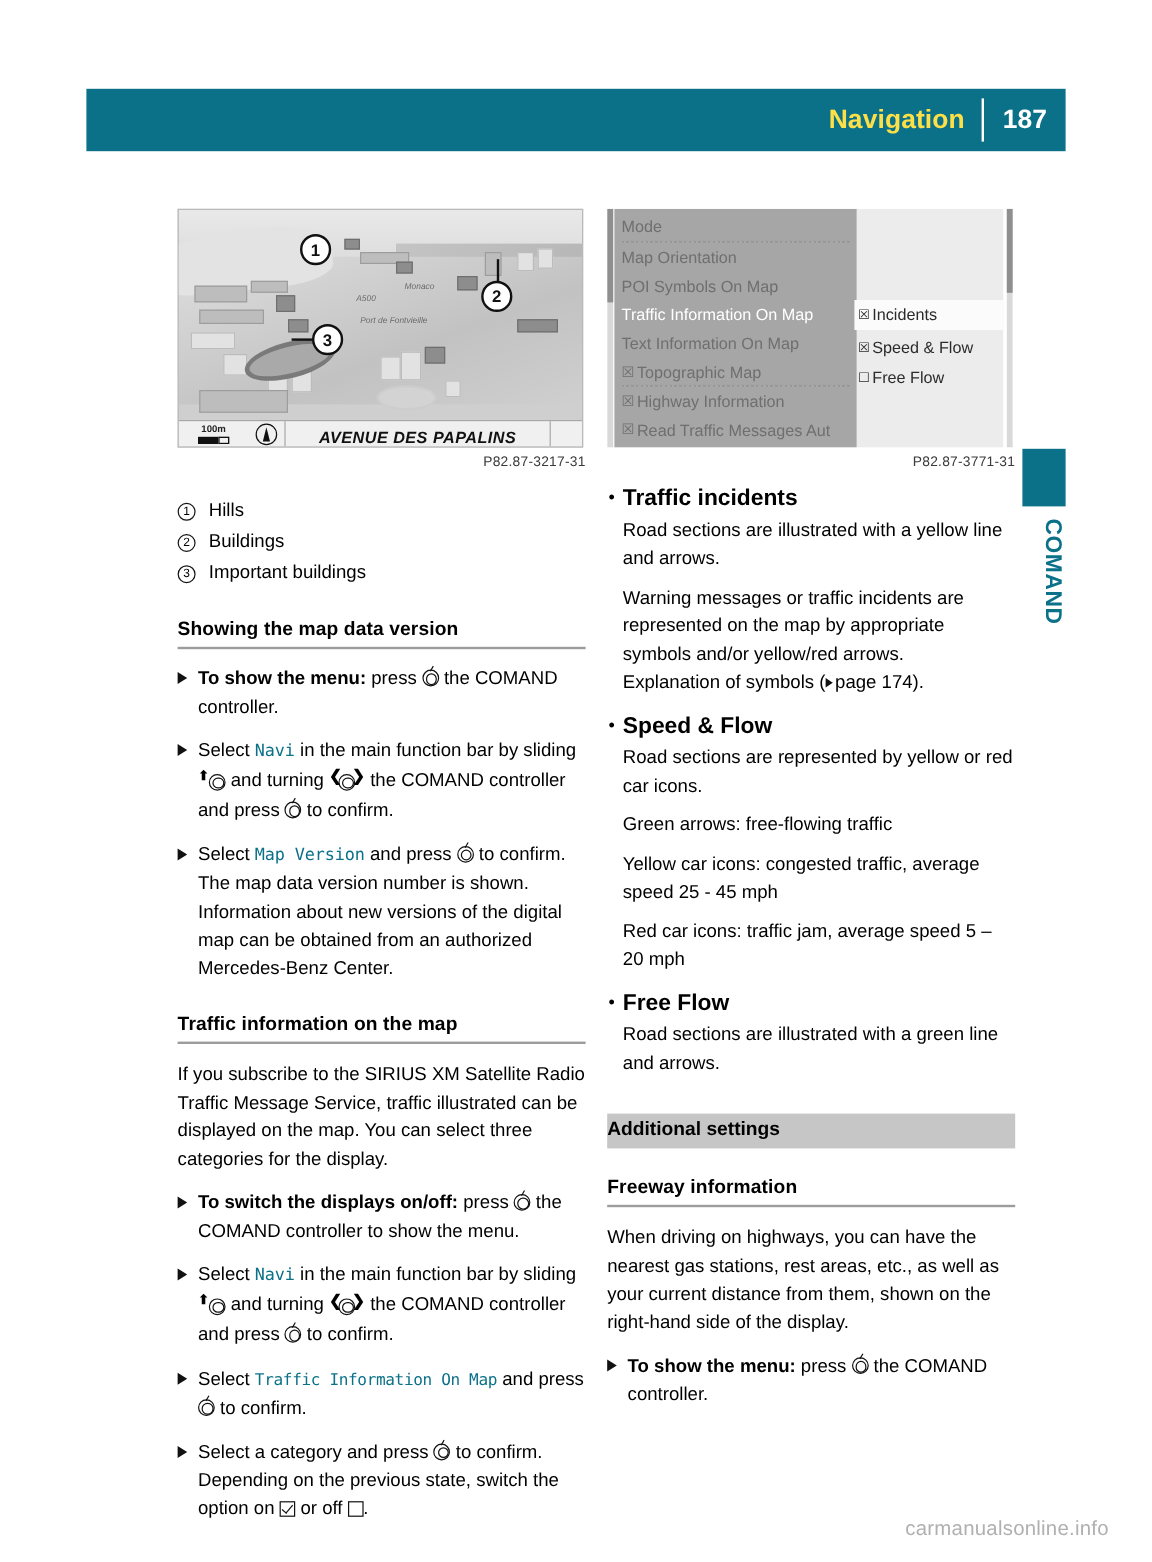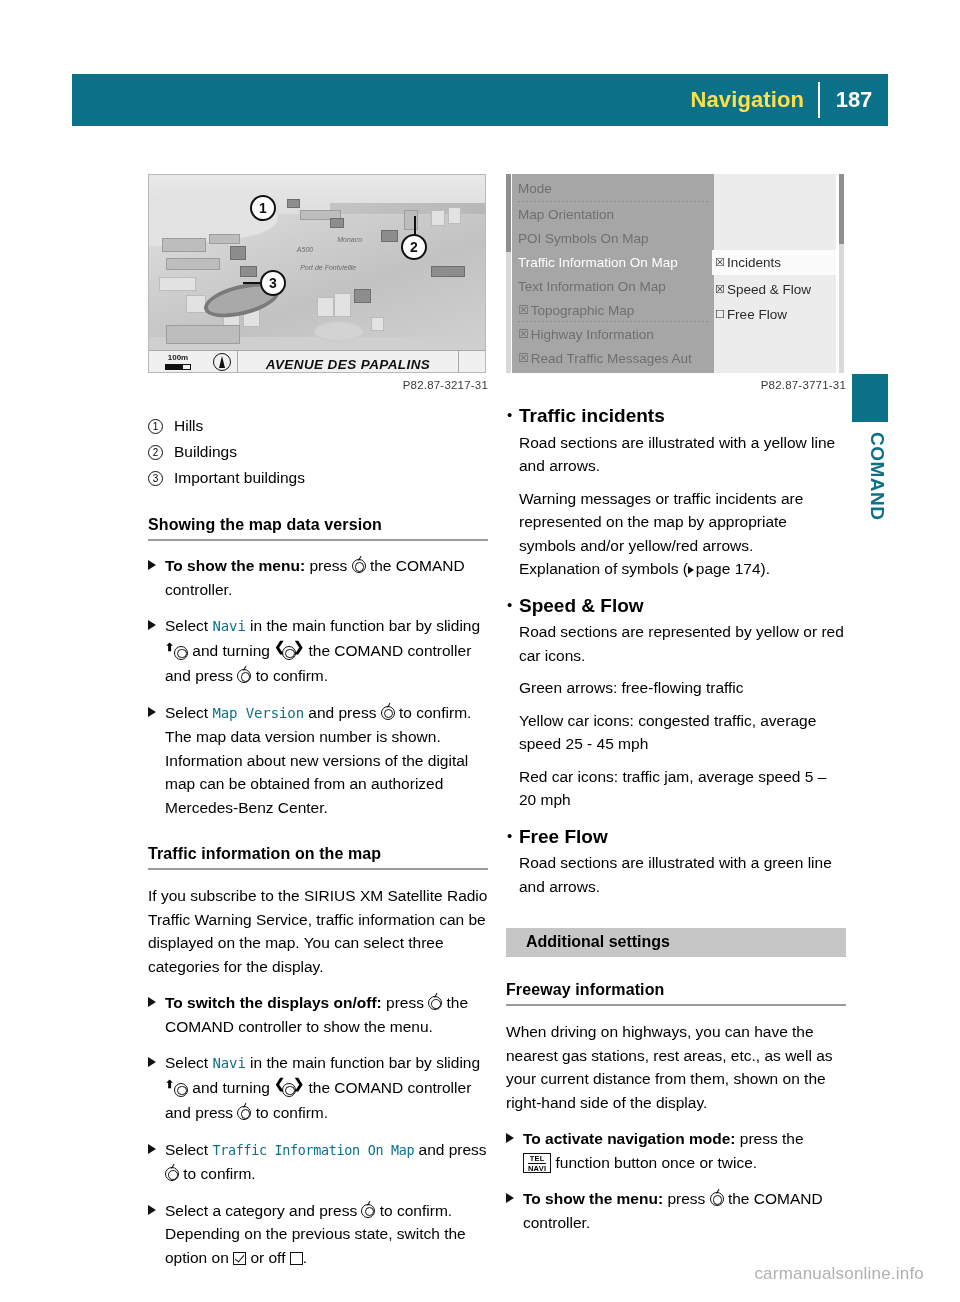--- a/index.html
+++ b/index.html
@@ -276,21 +276,21 @@
     padding-bottom: 5px;
     border-bottom: 2px solid #9c9c9c;
     letter-spacing: .1px;
   }
   h2.section.tight { margin-top: 24px; }
 
   .band {
     background:#c6c6c6;
     font-size:16px;
     font-weight:bold;
-    padding:5px 8px 6px 20px;
+    padding:5px 8px 6px 0;
     margin-top: 30px;
   }
 
   p.body {
     font-size:15.5px;
     line-height:23.5px;
     margin: 13px 0 0 0;
   }
   p.body.first { margin-top: 14px; }
 
@@ -532,21 +532,21 @@
     <span class="tri"></span><span>Select </span><span class="mono">Navi</span><span> in the main function bar by sliding </span><span class="g g-slide"><span class="arr">⬆</span><span class="g g-ring"></span></span><span> and turning </span><span class="g g-turn"><span class="lf">❮</span><span class="g g-ring"></span><span class="rt">❯</span></span><span> the COMAND controller and press </span><span class="g g-press"></span><span> to confirm.</span>
   </div>
 
   <div class="step">
     <span class="tri"></span><span>Select </span><span class="mono">Map Version</span><span> and press </span><span class="g g-press"></span><span> to confirm.</span>
     <span class="cont">The map data version number is shown. Information about new versions of the digital map can be obtained from an authorized Mercedes-Benz Center.</span>
   </div>
 
   <h2 class="section">Traffic information on the map</h2>
 
-  <p class="body first">If you subscribe to the SIRIUS XM Satellite Radio Traffic Warning Service, traffic information can be displayed on the map. You can select three categories for the display.</p>
+  <p class="body first">If you subscribe to the SIRIUS XM Satellite Radio Traffic Message Service, traffic illustrated can be displayed on the map. You can select three categories for the display.</p>
 
   <div class="step">
     <span class="tri"></span><b>To switch the displays on/off:</b><span> press </span><span class="g g-press"></span><span> the COMAND controller to show the menu.</span>
   </div>
 
   <div class="step">
     <span class="tri"></span><span>Select </span><span class="mono">Navi</span><span> in the main function bar by sliding </span><span class="g g-slide"><span class="arr">⬆</span><span class="g g-ring"></span></span><span> and turning </span><span class="g g-turn"><span class="lf">❮</span><span class="g g-ring"></span><span class="rt">❯</span></span><span> the COMAND controller and press </span><span class="g g-press"></span><span> to confirm.</span>
   </div>
 
   <div class="step">
@@ -619,24 +619,20 @@
 
   <div class="bullet"><b>Free Flow</b></div>
   <div class="bullet-body">Road sections are illustrated with a green line and arrows.</div>
 
   <div class="band">Additional settings</div>
 
   <h2 class="section tight">Freeway information</h2>
 
   <p class="body first">When driving on highways, you can have the nearest gas stations, rest areas, etc., as well as your current distance from them, shown on the right-hand side of the display.</p>
 
-  <div class="step">
-    <span class="tri"></span><b>To activate navigation mode:</b><span> press the </span>
-    <span class="cont"><span class="telnavi"><span>TEL</span><span>NAVI</span></span><span> function button once or twice.</span></span>
-  </div>
 
   <div class="step">
     <span class="tri"></span><b>To show the menu:</b><span> press </span><span class="g g-press"></span><span> the COMAND controller.</span>
   </div>
 
 </div>
 
 <div class="watermark">carmanualsonline.info</div>
 
 </body></html>

